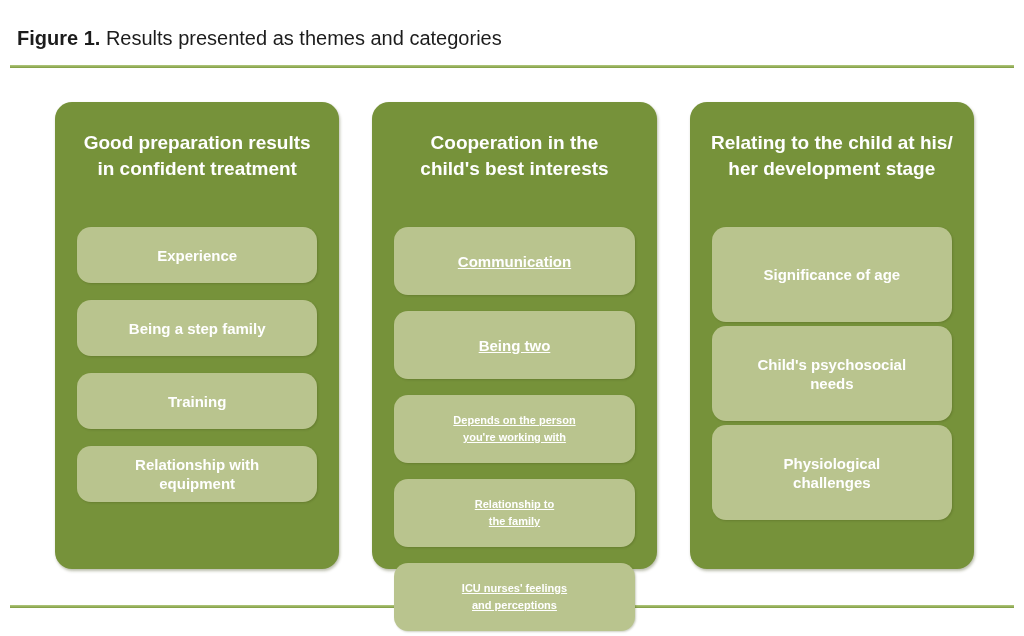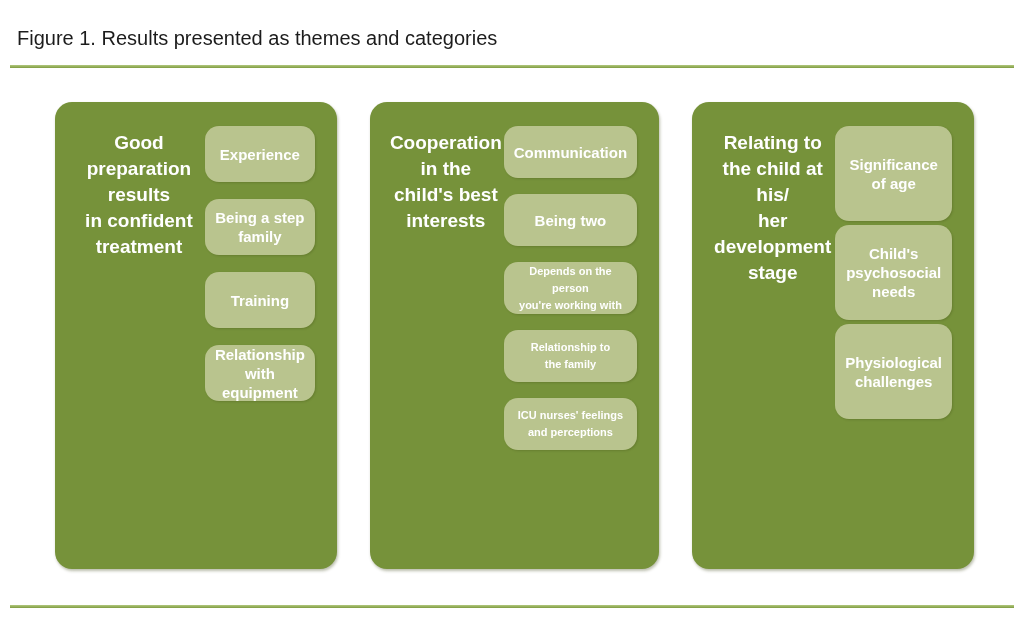--- a/index.html
+++ b/index.html
@@ -8,36 +8,36 @@
     --divider:#8aa74b;
     --item-text:#ffffff;
     --caption-text:#1c1c1c;
   }
   *{margin:0;padding:0;box-sizing:border-box;}
   html,body{width:1024px;height:636px;background:#ffffff;overflow:hidden;}
   body{font-family:"Liberation Sans","DejaVu Sans",sans-serif;}
 
   .header{padding:25px 16px 0 17px;}
   .figure-title{font-size:20px;line-height:26px;color:var(--caption-text);}
-  .figure-title .label{font-weight:normal;}
+  .figure-title .label{font-weight:bold;}
 
   .divider{height:3px;margin:0 10px;border:0;
     background:linear-gradient(#b2c87f, #7f9c40);}
   .divider.top{margin-top:14px;}
   .divider.bottom{margin-top:36px;}
 
   .diagram{display:flex;gap:33px;margin:34px 50px 0 55px;height:467px;}
 
   .theme-col{
     flex:1;
     background:var(--col-bg);
     border-radius:17px;
     padding:24px 20px 18px 20px;
     box-shadow:1px 2px 3px rgba(60,70,20,0.35);
-    display:flex;flex-direction:row;
+    display:flex;flex-direction:column;
   }
   .theme-title{
     min-height:101px;
     color:var(--item-text);
     font-weight:bold;
     font-size:19px;
     line-height:26px;
     text-align:center;
     white-space:pre-line;
     padding-top:4px;
@@ -54,21 +54,21 @@
     font-weight:bold;
     font-size:15px;
     line-height:19px;
     text-align:center;
     white-space:pre-line;
     display:flex;align-items:center;justify-content:center;
     box-shadow:1px 1px 2px rgba(60,70,20,0.25);
     padding:0 10px;
   }
   .col-1 .category-box{height:56px;}
-  .col-2 .category-box{height:52px;}
+  .col-2 .category-box{height:68px;text-decoration:underline;}
   .col-3 .category-box{height:95px;}
   .col-2 .category-box.small{font-size:11px;line-height:17px;}
 </style>
 </head>
 <body>
 
 <div class="header">
   <div class="figure-title">
     <span class="label">Figure 1.</span><span> Results presented as themes and categories</span>
   </div>

